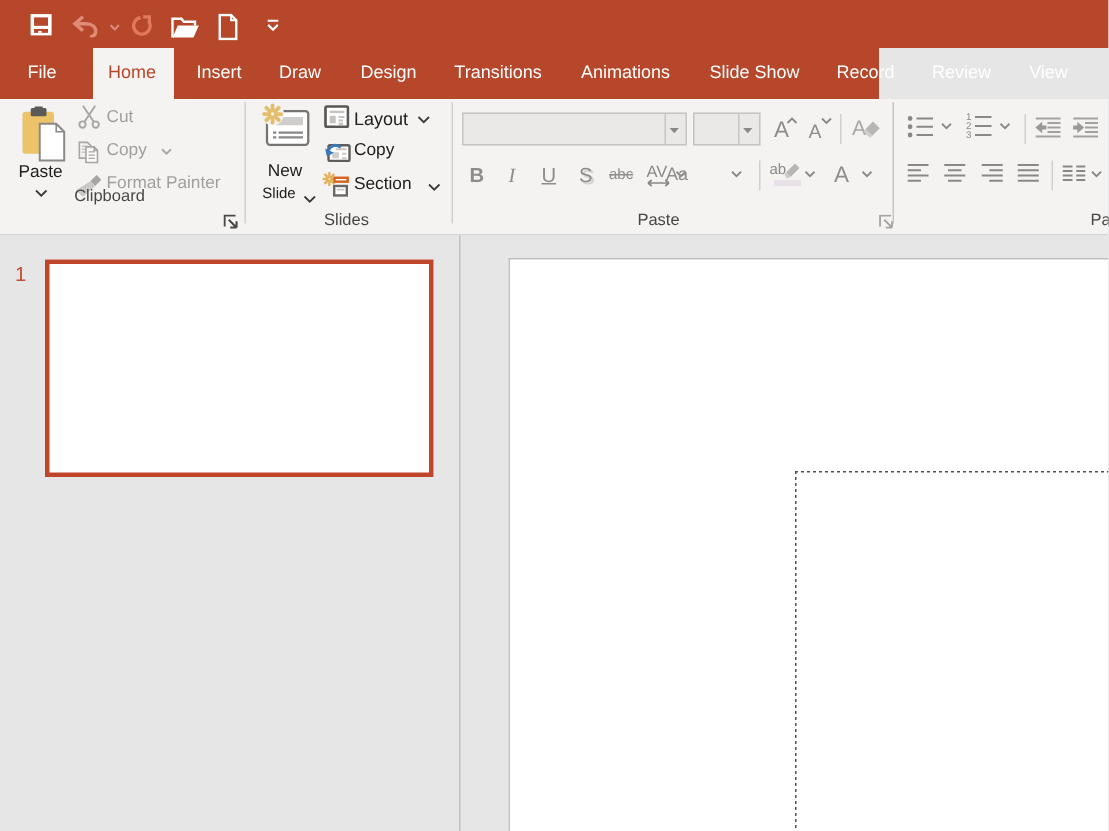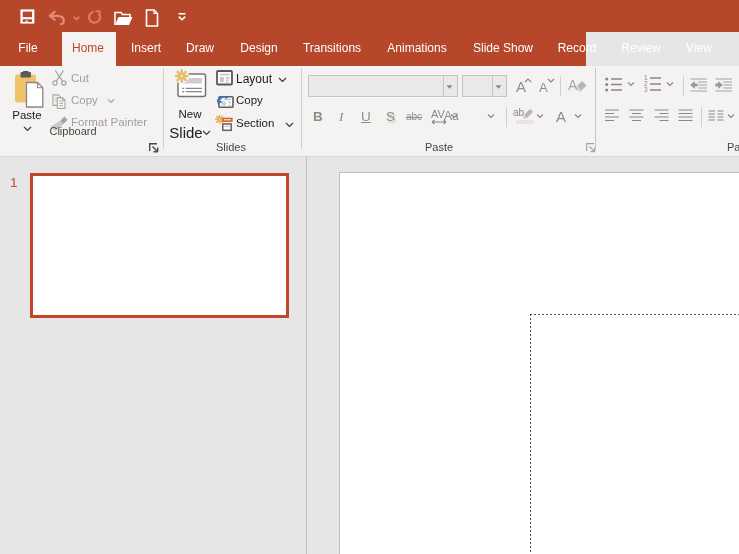--- a/index.html
+++ b/index.html
@@ -125,21 +125,21 @@
     <rect x="3" y="7" width="27.5" height="22.5" rx="2" fill="#fff" stroke="#767472" stroke-width="1.5"></rect>
     <rect x="8" y="11" width="19" height="5.5" fill="#D0CECC"></rect>
     <path d="M7 21.4 h2.2 M10.7 21.4 h16.3 M7 24.6 h2.2 M10.7 24.6 h16.3" stroke="#8A8886" stroke-width="1.4"></path>
     <circle cx="6.7" cy="9" r="7.6" fill="#F5F3F1"></circle>
     <g stroke="#E5BE6C" stroke-width="2.5" stroke-linecap="round">
       <path d="M6.70 6.10 L6.70 3.20 M8.75 6.95 L10.80 4.90 M9.60 9.00 L12.50 9.00 M8.75 11.05 L10.80 13.10 M6.70 11.90 L6.70 14.80 M4.65 11.05 L2.60 13.10 M3.80 9.00 L0.90 9.00 M4.65 6.95 L2.60 4.90"></path>
     </g>
     <circle cx="6.7" cy="9" r="1.9" fill="none" stroke="#E5BE6C" stroke-width="1.6"></circle>
   </svg>
   <span class="abs ctr en" style="left:190px;top:42px;font-size:11.5px">New</span>
-  <span class="abs ctr en" style="left:186px;top:58px;font-size:15px">Slide</span>
+  <span class="abs ctr en" style="left:186px;top:58px;font-size:10px">Slide</span>
   <svg class="abs" style="left:202px;top:64px" width="9" height="6" viewBox="0 0 9 6">
       <path d="M1 1 L4.5 4.5 L8 1" fill="none" stroke="#3b3a39" stroke-width="1.2"></path>
     </svg>
 
   <svg class="abs" style="left:216px;top:4px" width="17" height="16" viewBox="0 0 17 16">
     <rect x="1" y="1" width="15" height="13.5" rx="1" fill="#fff" stroke="#5A5856" stroke-width="1.8"></rect>
     <rect x="3.8" y="3.8" width="9.8" height="1.6" fill="#C6C4C2"></rect>
     <rect x="3.8" y="7.2" width="4" height="5" fill="#C6C4C2"></rect>
     <path d="M9.7 8 h4 M9.7 10.3 h3 M9.7 12.6 h3" stroke="#C6C4C2" stroke-width="1.4"></path>
   </svg>

